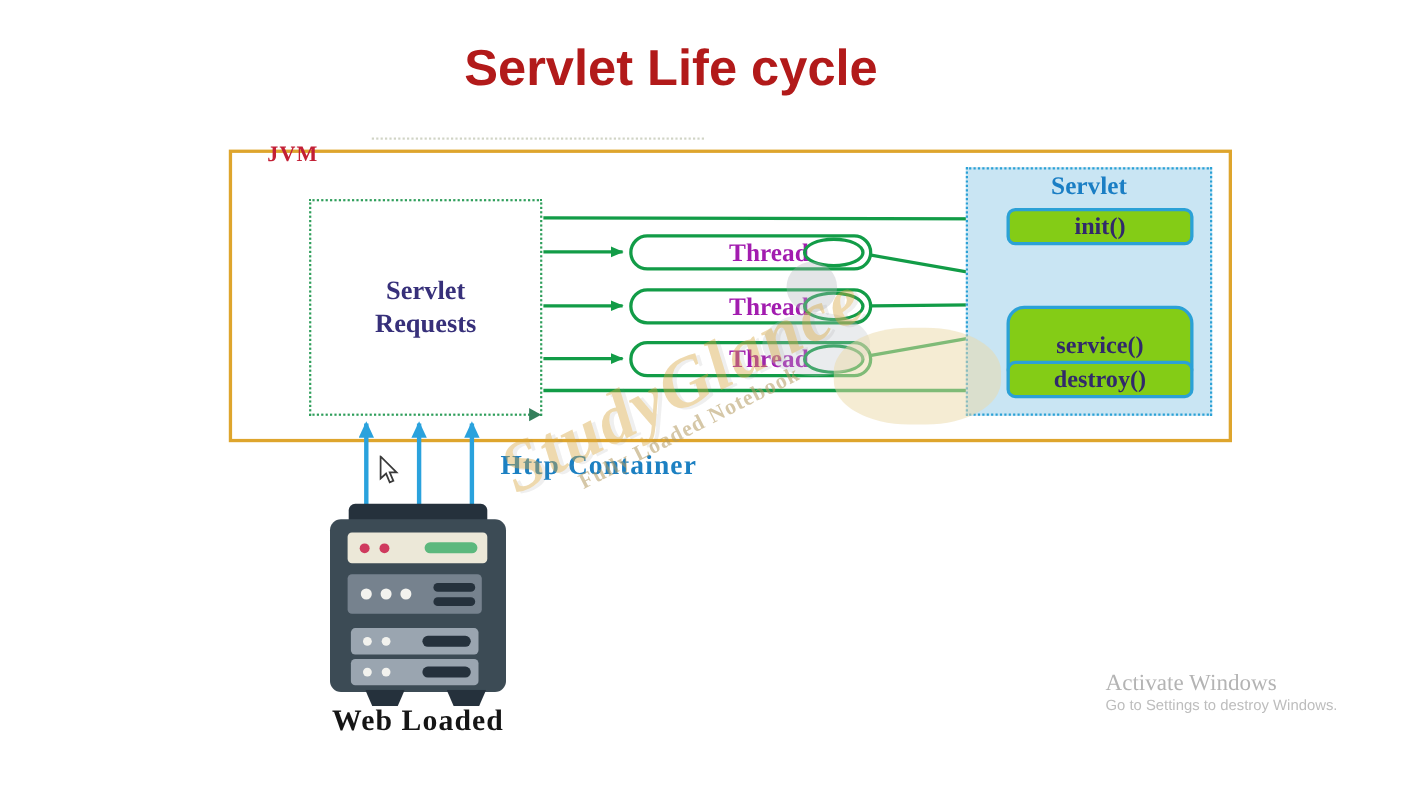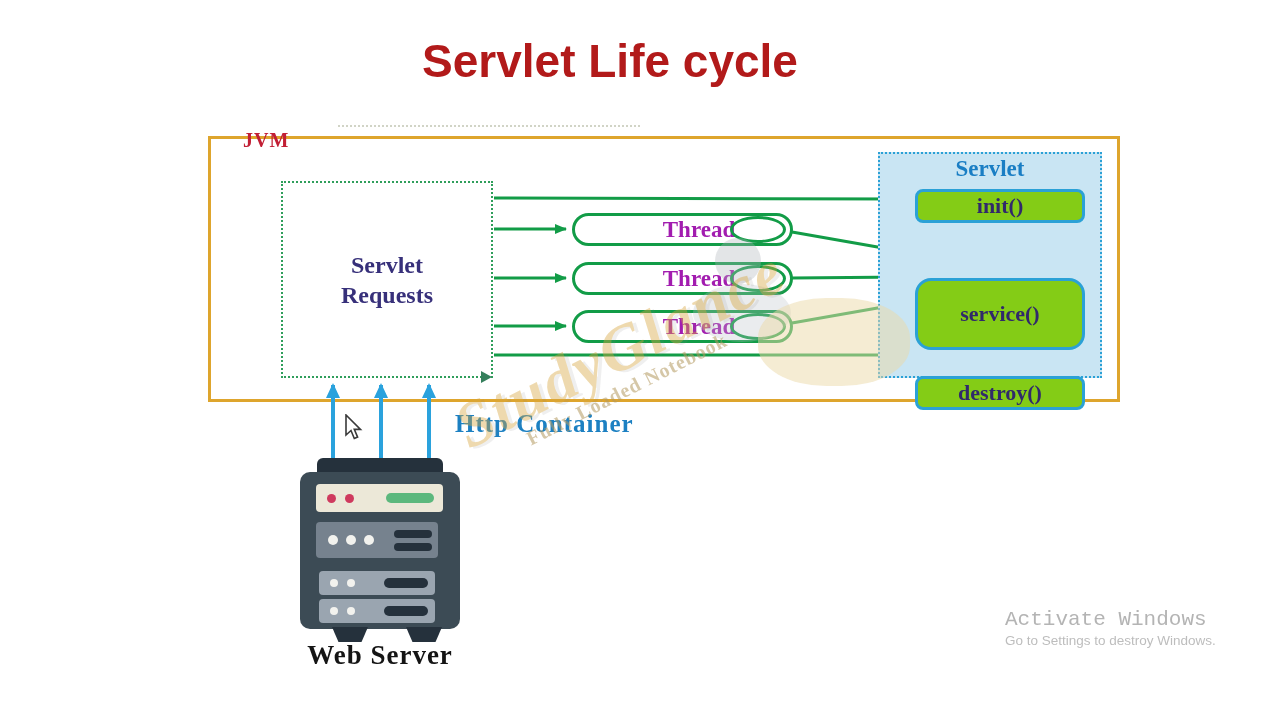--- a/index.html
+++ b/index.html
@@ -37,21 +37,21 @@
   .pill1{top:213px;} .pill2{top:262px;} .pill3{top:310px;}
 
   
   .servlet-box{left:878px;top:152px;width:220px;height:222px;background:#c9e5f3;border:2px dotted #2ba1d6;}
   .servlet-title{left:0;top:2px;width:100%;text-align:center;font-size:23px;font-weight:bold;color:#1a7ec4;}
   .method-box{left:35px;width:164px;background:#84cc16;border:3px solid #2ba1d6;
       display:flex;align-items:center;justify-content:center;
       font-size:22px;font-weight:bold;color:#31296b;}
   .m-init{top:35px;height:28px;border-radius:8px;}
   .m-service{top:88px;height:66px;border-radius:16px;margin-top:36px;}
-  .m-destroy{top:174px;height:28px;border-radius:8px;margin-top:48px;}
+  .m-destroy{top:174px;height:28px;border-radius:8px;}
 
   
   .http-label{left:455px;top:410px;font-size:25px;font-weight:bold;color:#1c80c2;letter-spacing:1px;}
 
   
   .server{left:300px;top:455px;width:160px;height:192px;}
   .srv-lid{left:17px;top:3px;width:126px;height:24px;background:#25313c;border-radius:6px;}
   .srv-body{left:0px;top:17px;width:160px;height:157px;background:#3c4b55;border-radius:10px;}
   .srv-panel1{left:16px;top:29px;width:127px;height:28px;background:#ece8d8;border-radius:4px;}
   .dot{border-radius:50%;}
@@ -78,21 +78,21 @@
       color:#d7a63f;opacity:.42;letter-spacing:2px;
       text-shadow:3px 3px 0 rgba(130,130,130,.30);}
   .wm-tagline{left:472px;top:378px;width:310px;text-align:center;
       transform:rotate(-27deg);font-size:20px;font-weight:bold;
       color:#b49a60;opacity:.55;letter-spacing:1px;}
   .wm-head{left:715px;top:238px;width:46px;height:46px;border-radius:50%;background:#aeb4ba;opacity:.35;}
   .wm-body{left:693px;top:284px;width:98px;height:58px;border-radius:50%;background:#b9bfc6;opacity:.30;}
   .wm-blob{left:758px;top:298px;width:152px;height:88px;border-radius:45%;background:#ecd9a8;opacity:.5;}
 
   
-  .act1{left:1005px;top:608px;font-family:Liberation Mono, monospace;
+  .act1{left:1005px;top:608px;font-family:Liberation Serif, serif;
         font-size:21px;color:#b4b4b4;}
   .act2{left:1005px;top:633px;font-family:"Liberation Sans","DejaVu Sans",sans-serif;
         font-size:13.5px;color:#bdbdbd;}
 </style>
 </head>
 <body>
 
 <div class="stage">
 
   <div class="abs title">Servlet Life cycle</div>
@@ -180,21 +180,21 @@
       <div class="abs p34-bar"></div>
     </div>
     <div class="abs srv-panel4">
       <div class="abs dot p34-dot" style="left:11px;"></div>
       <div class="abs dot p34-dot" style="left:28px;"></div>
       <div class="abs p34-bar"></div>
     </div>
     <div class="abs srv-foot foot-l"></div>
     <div class="abs srv-foot foot-r"></div>
   </div>
-  <div class="abs server-label">Web Server</div>
+  <div class="abs server-label">Web Loaded</div>
 
   <svg class="abs" style="left:344px;top:414px;" width="20" height="28" viewBox="0 0 20 28">
     <path d="M2,1 L2,21 L7,16.5 L10.3,24.5 L13.6,23.1 L10.3,15.4 L16.5,15.4 Z" fill="#ffffff" stroke="#3a3a3a" stroke-width="1.6"></path>
   </svg>
 
   <div class="wm">
     <div class="abs wm-head"></div>
     <div class="abs wm-body"></div>
     <div class="abs wm-blob"></div>
     <div class="abs wm-brand">StudyGlance</div>

